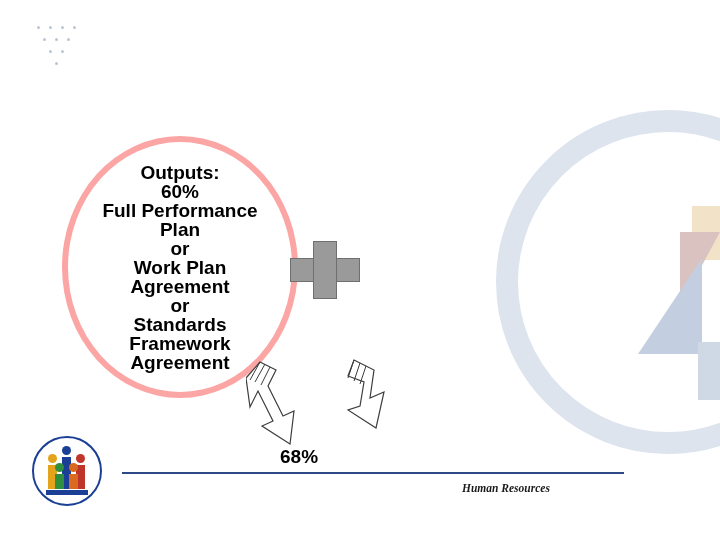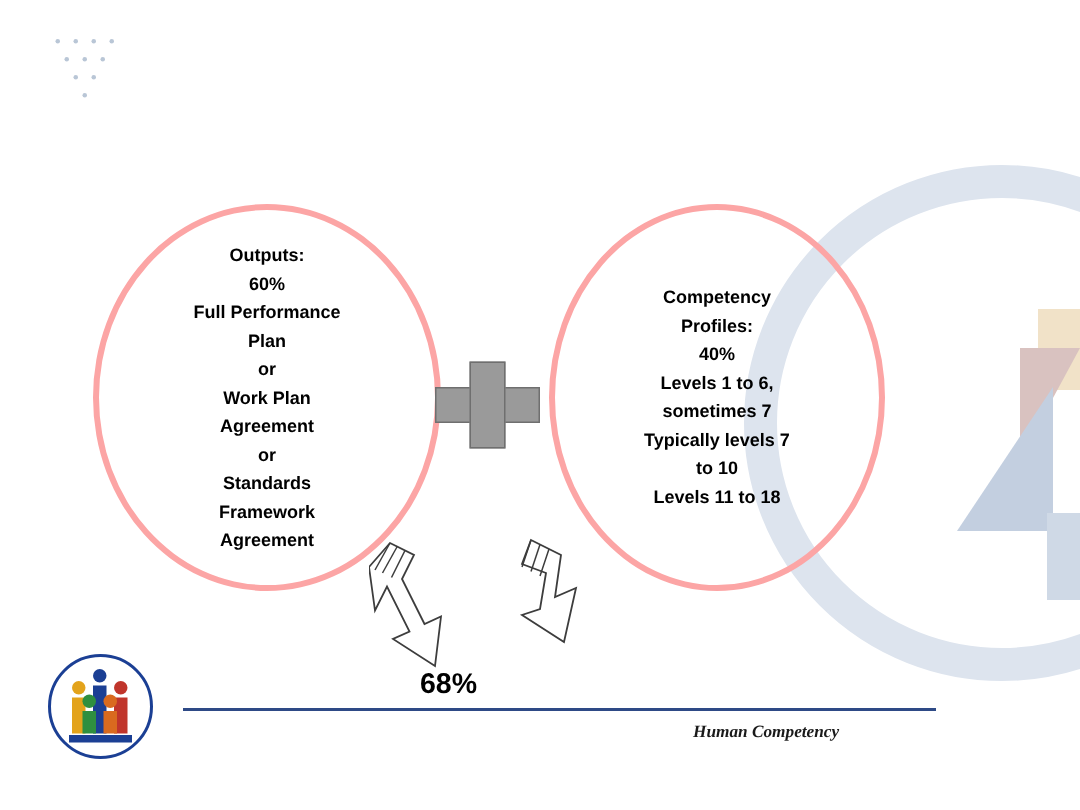--- a/index.html
+++ b/index.html
@@ -32,23 +32,23 @@
   }
   .deco .tri2{
     position:absolute;right:0px;top:122px;
     width:0;height:0;border-right:40px solid transparent;border-top:74px solid #d9c2c0;
   }
   .deco .bar1{position:absolute;right:0px;top:96px;width:28px;height:54px;background:#f1e2c8;}
   .deco .bar2{position:absolute;right:0px;top:232px;width:22px;height:58px;background:#cfd9e6;}
 
   
   .oval{
-    position:absolute;border:4px solid #fca5a5;border-radius:50%;
+    position:absolute;border:6px solid #fca5a5;border-radius:50%;
     display:flex;align-items:center;justify-content:center;text-align:center;
-    font-size:12px;line-height:19px;font-weight:bold;color:#000;
+    font-size:19px;line-height:19px;font-weight:bold;color:#000;
     background:transparent;
   }
   #oval-left{left:62px;top:136px;width:224px;height:250px;}
   #oval-right{left:366px;top:136px;width:216px;height:250px;}
   .oval .txt{padding:0 10px;white-space:pre-line;}
 
   
   .plus{position:absolute;left:290px;top:241px;width:68px;height:56px;}
   .plus .h,.plus .v{position:absolute;background:#9a9a9a;border:1px solid #6f6f6f;}
   .plus .h{left:0;top:17px;width:68px;height:22px;}
@@ -113,30 +113,20 @@
 Plan
 or
 Work Plan
 Agreement
 or
 Standards
 Framework
 Agreement</div>
   </div>
 
-  <div class="oval" id="oval-right">
-    <div class="txt">Competency
-Profiles:
-40%
-Levels 1 to 6,
-sometimes 7
-Typically levels 7
-to 10
-Levels 11 to 18</div>
-  </div>
 
   <div class="plus">
     <div class="h"></div>
     <div class="v"></div>
   </div>
 
   <div class="arrow" style="left:246px;top:360px;">
     <svg width="80" height="90" viewBox="0 0 80 90">
       <polygon points="14,2 30,10 22,26 37,56 48,51 44,84 16,66 27,61 12,31 4,47 0,18" fill="#ffffff" stroke="#3d3d3d" stroke-width="1.2"></polygon>
       <line x1="14" y1="2" x2="4" y2="20" stroke="#3d3d3d" stroke-width="1"></line>
@@ -151,21 +141,21 @@
       <line x1="24" y1="2" x2="18" y2="20" stroke="#3d3d3d" stroke-width="1"></line>
       <line x1="30" y1="5" x2="24" y2="23" stroke="#3d3d3d" stroke-width="1"></line>
       <line x1="36" y1="8" x2="30" y2="26" stroke="#3d3d3d" stroke-width="1"></line>
     </svg>
   </div>
 
   <div id="total-label">68%</div>
 
   <div class="rule"></div>
 
-  <div id="footer-text">Human Competency</div>
+  <div id="footer-text">Human Resources</div>
 
   <div class="logo">
     <div class="ring"></div>
     <div class="head" style="left:30px;top:10px;background:#1b3f94;"></div>
     <div class="body" style="left:30px;top:21px;height:32px;background:#1b3f94;"></div>
     <div class="head" style="left:16px;top:18px;background:#e3a31b;"></div>
     <div class="body" style="left:16px;top:29px;height:24px;background:#e3a31b;"></div>
     <div class="head" style="left:44px;top:18px;background:#c0352b;"></div>
     <div class="body" style="left:44px;top:29px;height:24px;background:#c0352b;"></div>
     <div class="head" style="left:23px;top:27px;background:#2f8f3f;"></div>

